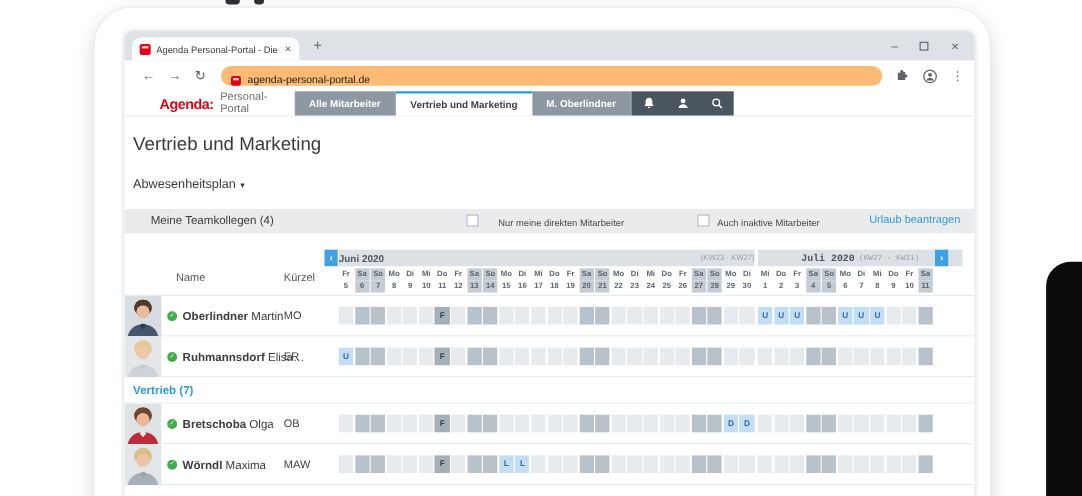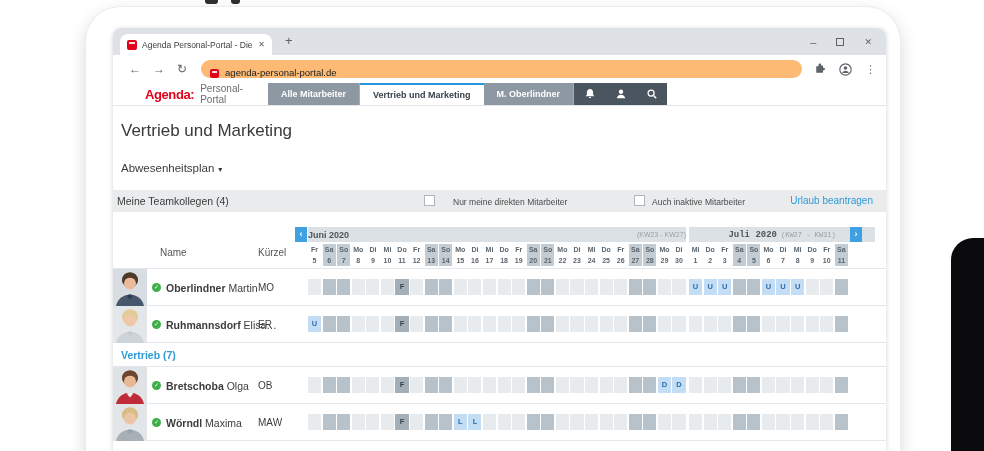--- a/index.html
+++ b/index.html
@@ -57,21 +57,21 @@
   .p-icons { background:var(--nav_dark); display:flex; align-items:center; }
   .p-icon-cell { width:31px; display:flex; justify-content:center; }
 
   
   .content { position:relative; height:345px; background:#fff; }
   .page-title { position:absolute; left:8px; top:15px; font-size:17px; color:#3a3a3a; }
   .viewsel { position:absolute; left:8px; top:56px; font-size:11.5px; color:#3b3b3b; cursor:pointer; }
   .viewsel .arr { font-size:8px; margin-left:4px; color:#3b3b3b; }
 
   .teambar { position:absolute; left:0; right:0; top:84px; height:22px; background:var(--teambar_bg); }
-  .tb-label { position:absolute; left:4px; top:5px; font-size:10.5px; color:#3c3c3c; }
+  .tb-label { position:absolute; left:24px; top:5px; font-size:10.5px; color:#3c3c3c; }
   .cb { position:absolute; top:5px; width:11px; height:11px; background:#fff; border:1px solid #aeb5bc; }
   #cb1 { left:311px; } #cb2 { left:521px; }
   .cb-label { position:absolute; top:7px; font-size:8.5px; color:#4a4a4a; }
   #cb1-label { left:329px;margin-left:11px; } #cb2-label { left:539px; }
   .tb-link { position:absolute; right:13px; top:5px; font-size:10px; color:var(--link_blue); cursor:pointer; }
 
   .col-header { position:absolute; top:141px; font-size:10px; color:#555; }
   #name-header { left:47px; } #code-header { left:145px; }
 
   .mnav { position:absolute; top:121px; width:12px; height:15px; background:#3fa0e2; color:#fff;

